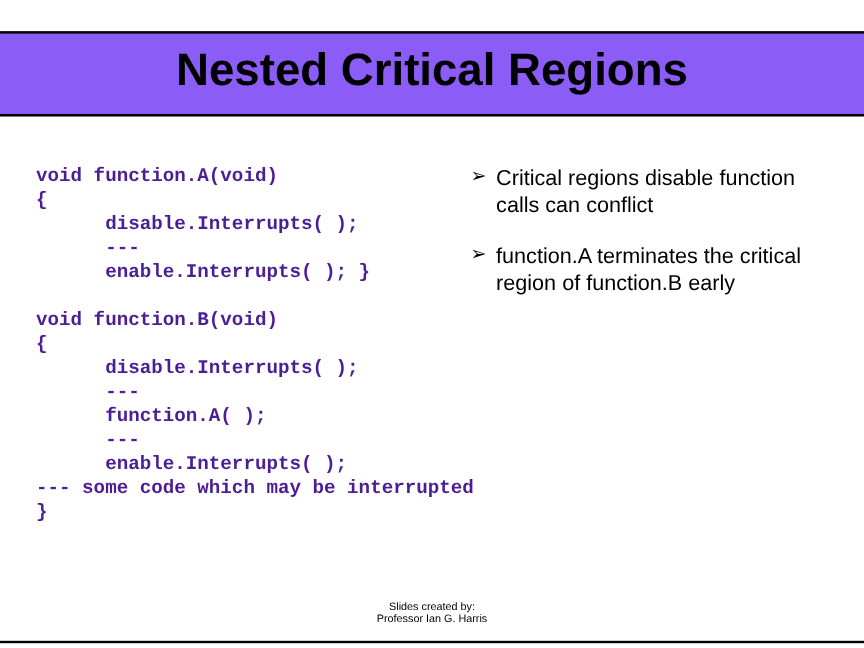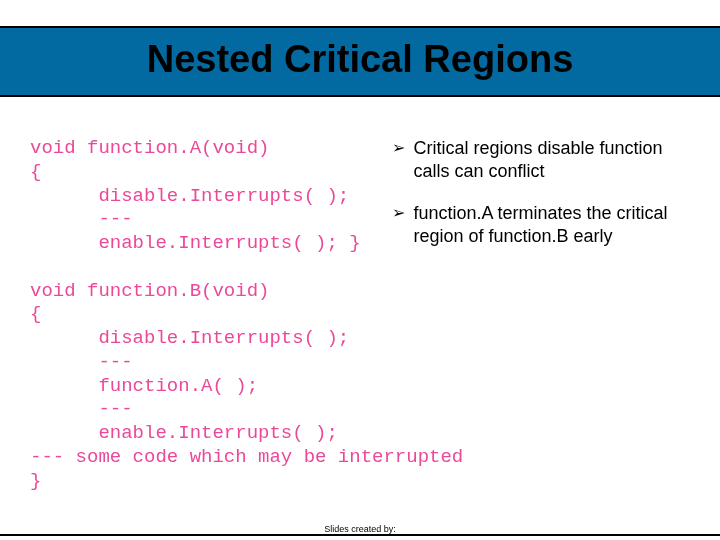--- a/index.html
+++ b/index.html
@@ -1,42 +1,42 @@
 <!DOCTYPE html>
 <html><head>
 <meta charset="utf-8">
 <style>
   * { margin: 0; padding: 0; box-sizing: border-box; }
   html, body { width: 720px; height: 540px; font-family: Arial, Helvetica, sans-serif; background: #fff; }
   .slide { width: 720px; height: 540px; position: relative; display: flex; flex-direction: column; }
   .title-band {
     border-top: 2px solid #000;
     border-bottom: 2px solid #000;
-    background: #0369a1;
+    background: #8b5cf6;
     padding: 10px 0 14px 0;
     margin-top: 26px;
   }
   .title-band h1 {
     font-size: 38px;
     font-weight: bold;
     text-align: center;
     color: #000;
   }
   .body-area {
     flex: 1;
     position: relative;
     padding: 40px 30px 0 30px;
   }
   .code-block {
     font-family: "Courier New", Courier, monospace;
-    font-size: 19px;
-    font-weight: normal;
+    font-size: 16px;
+    font-weight: bold;
     white-space: pre;
     line-height: 1.25;
-    color: #ec4899;
+    color: #4c1d95;
   }
   .bullets {
     position: absolute;
     right: 28px;
     top: 40px;
     width: 300px;
   }
   .bullet-item {
     display: flex;
     align-items: flex-start;
@@ -48,21 +48,21 @@
     margin-right: 8px;
     flex: 0 0 auto;
     font-size: 16px;
     line-height: 1.4;
   }
   .bullet-text { flex: 1; }
   .credit {
     text-align: center;
     font-size: 9px;
     color: #000;
-    padding-bottom: 0;
+    padding-bottom: 14px;
     border-bottom: 2px solid #000;
     margin-bottom: 4px;
   }
   .credit-line { display: block; }
 </style>
 </head>
 <body>
 
 <div class="slide">
 
@@ -96,15 +96,16 @@
       <div class="bullet-item">
         <span class="bullet-marker">➢</span>
         <span class="bullet-text">function.A terminates the critical region of function.B early</span>
       </div>
     </div>
 
   </div>
 
   <div class="credit">
     <span class="credit-line">Slides created by:</span>
+    <span class="credit-line">Professor Ian G. Harris</span>
   </div>
 
 </div>
 
 </body></html>

